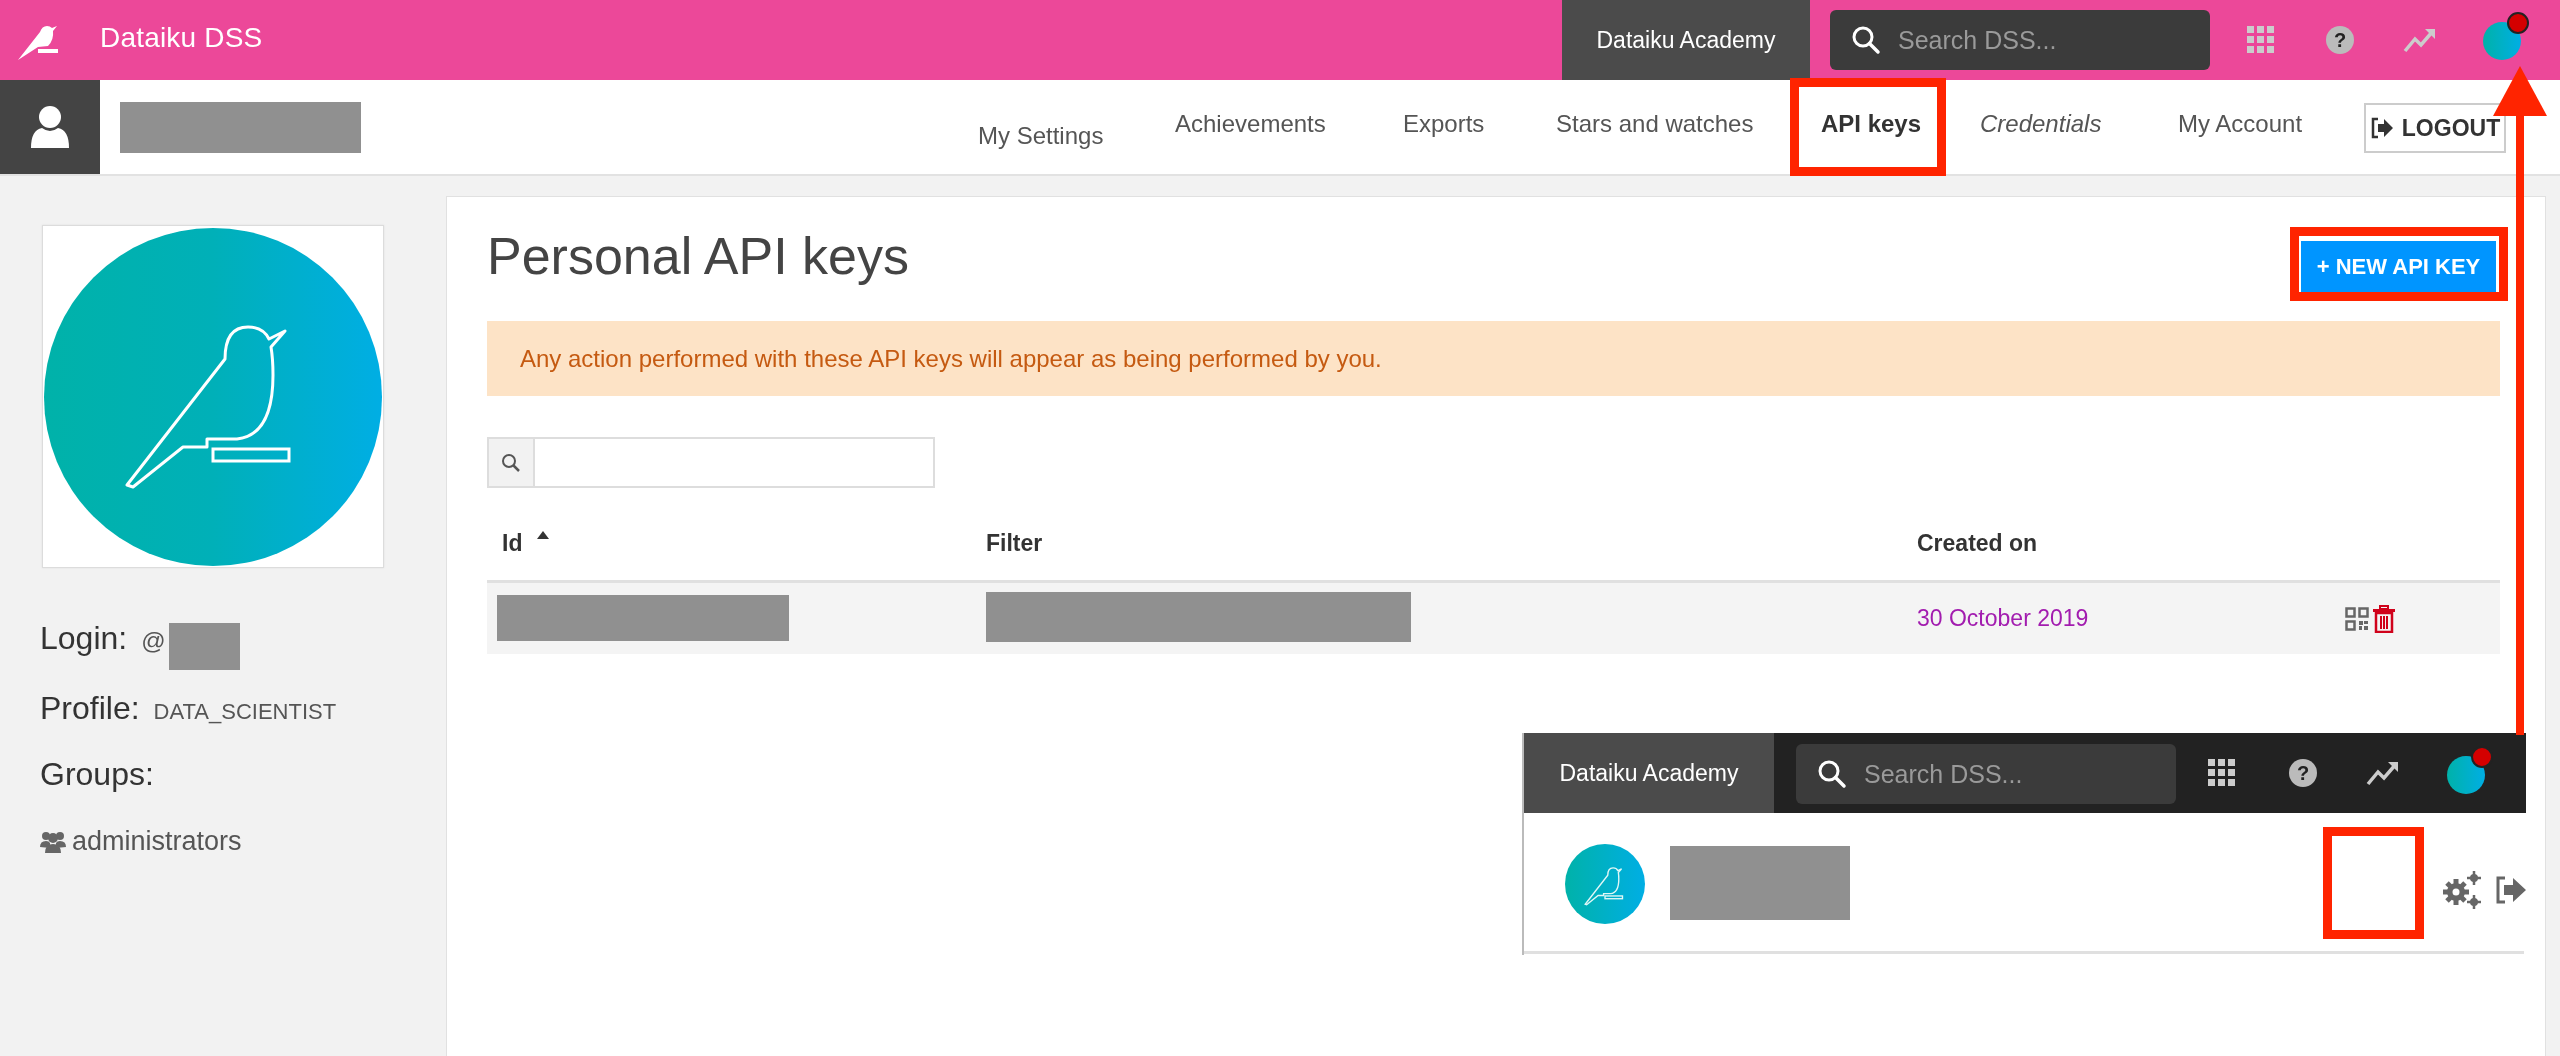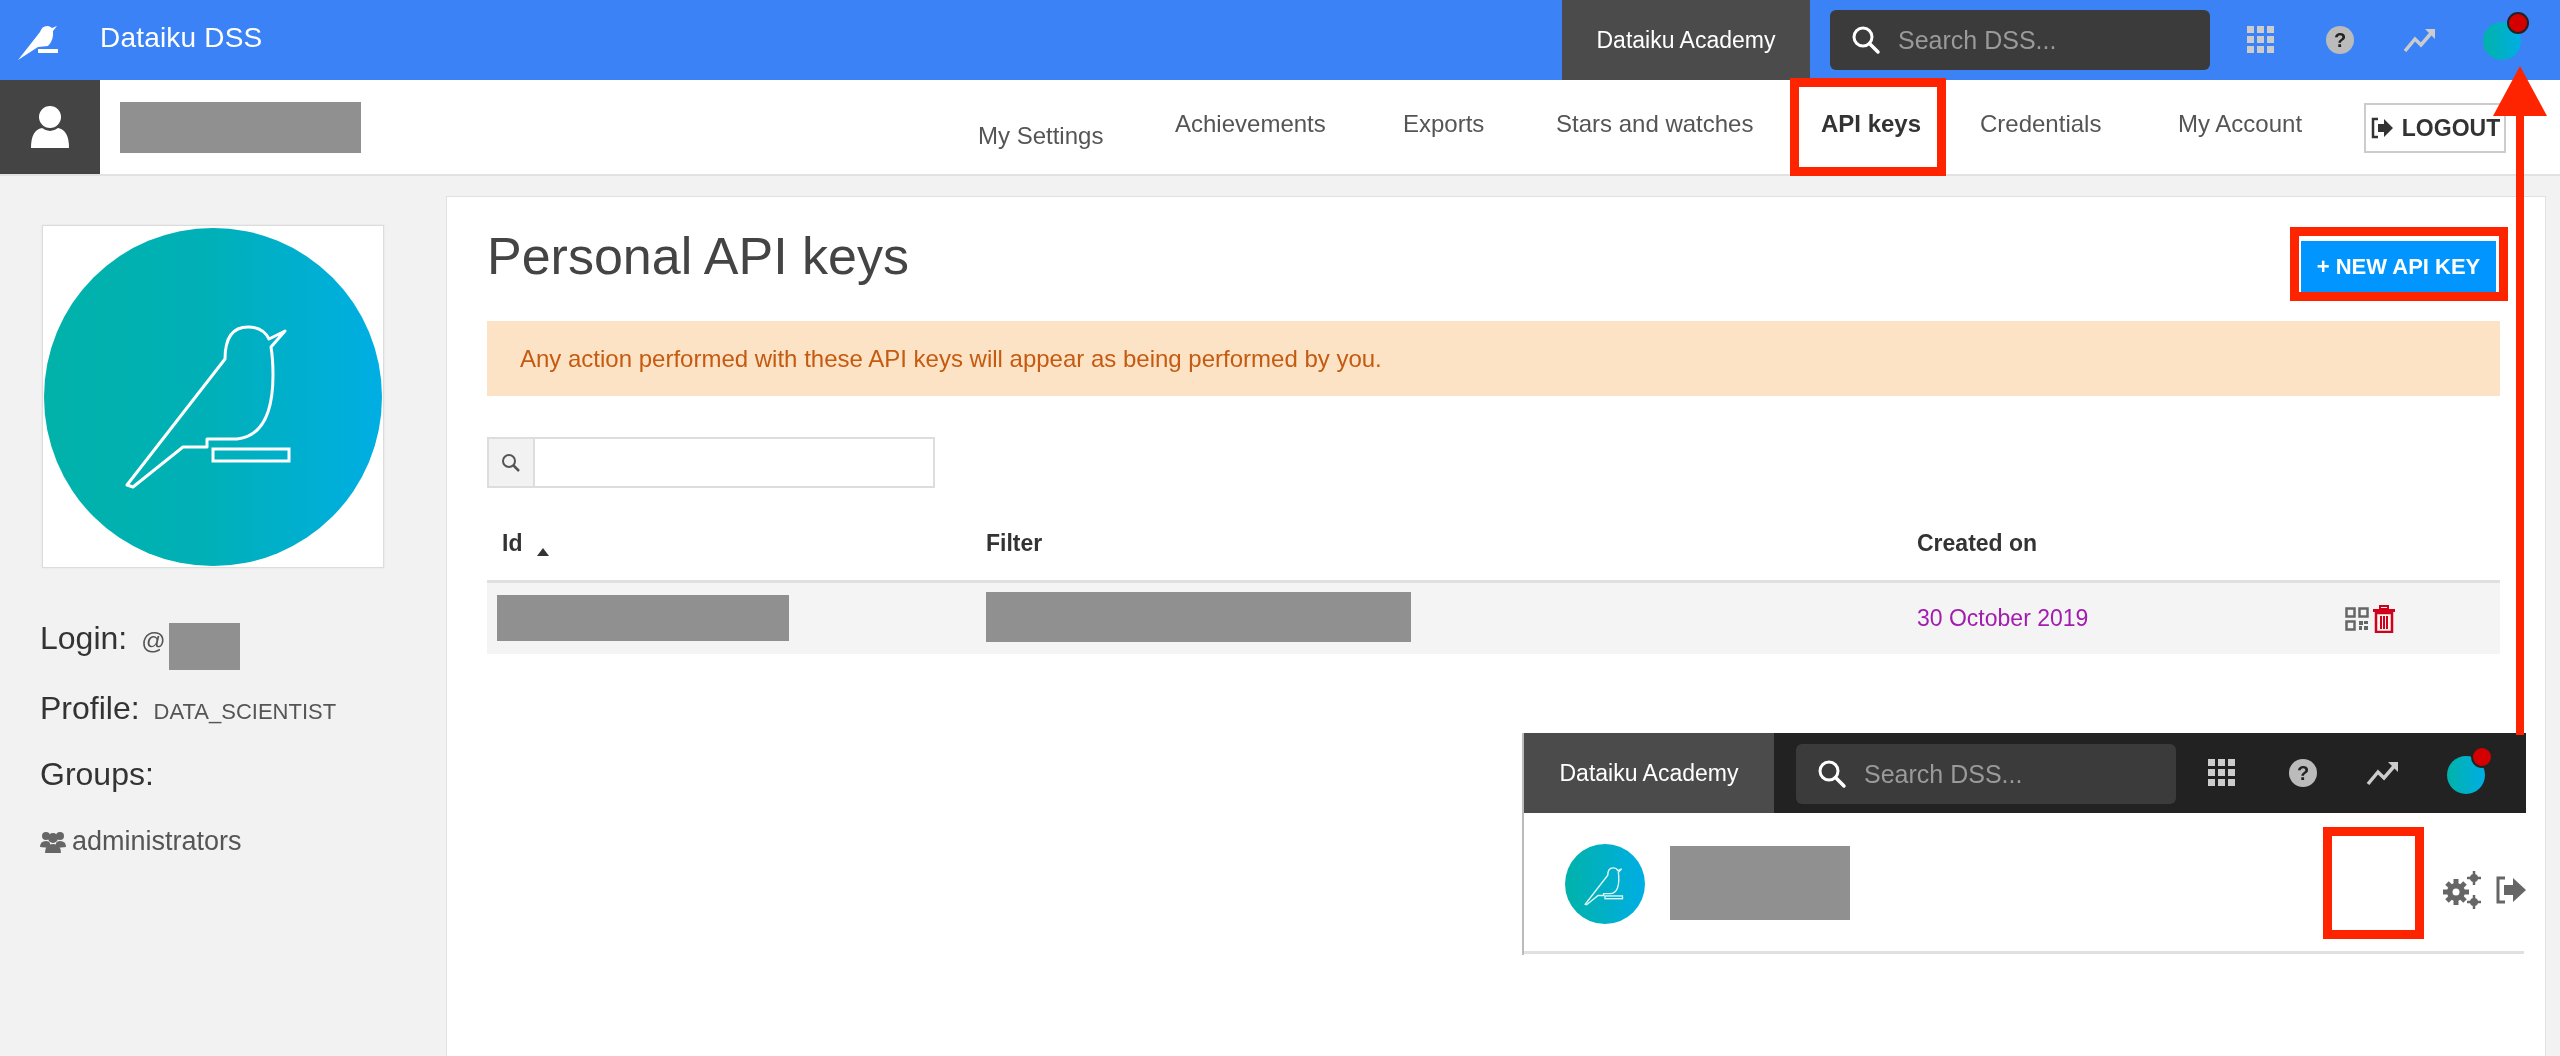--- a/index.html
+++ b/index.html
@@ -1,20 +1,20 @@
 <!DOCTYPE html>
 <html><head>
 <meta charset="utf-8">
 <style>
   * { box-sizing: border-box; margin: 0; padding: 0; }
   html, body { width: 2560px; height: 1056px; overflow: hidden; }
   body { font-family: "Liberation Sans", sans-serif; background: #f2f2f2; position: relative; color: #333; }
 
   
-  .topbar { position: absolute; left: 0; top: 0; width: 2560px; height: 80px; background: #3b82f6; }
+  .topbar { position: absolute; left: 0; top: 0; width: 2560px; height: 80px; background: #ec4899; }
   .logo { position: absolute; left: 16px; top: 20px; width: 44px; height: 42px; }
   .app-title { position: absolute; left: 100px; top: 22px; font-size: 28px; color: #fff; letter-spacing: 0.2px; }
   .academy-tab { position: absolute; left: 1562px; top: 0; width: 248px; height: 80px; background: #4b4b4b; color: #fff; font-size: 23px; display: flex; align-items: center; justify-content: center; }
   .search { position: absolute; left: 1830px; top: 10px; width: 380px; height: 60px; background: #3b3b3b; border-radius: 6px; display: flex; align-items: center; }
   .search .s-icon { margin-left: 20px; width: 32px; height: 32px; }
   .search span.ph { margin-left: 16px; color: #9a9a9a; font-size: 25px; }
   .nav-icon { position: absolute; top: 22px; width: 36px; height: 36px; display: flex; align-items: center; justify-content: center; }
   .avatar-small { position: absolute; width: 38px; height: 38px; border-radius: 50%; background: linear-gradient(90deg, #00b2a9, #00aee4); overflow: visible; }
   .avatar-small .dot { position: absolute; right: -8px; top: -10px; width: 22px; height: 22px; border-radius: 50%; background: #d40000; border: 2px solid #222; }
 
@@ -39,21 +39,21 @@
   
   .main-card { position: absolute; left: 446px; top: 196px; width: 2100px; height: 880px; background: #fff; border: 1px solid #e1e1e1; }
   .page-title { position: absolute; left: 487px; top: 226px; font-size: 52px; color: #444; }
   .new-key-btn { position: absolute; left: 2300px; top: 240px; width: 197px; height: 53px; background: #0095ff; color: #fff; font-size: 22px; font-weight: bold; display: flex; align-items: center; justify-content: center; border: 1px solid #fff; }
   .warning { position: absolute; left: 487px; top: 321px; width: 2013px; height: 75px; background: #fde3c6; color: #c55a11; font-size: 24px; display: flex; align-items: center; padding-left: 33px; }
   .filter { position: absolute; left: 487px; top: 437px; width: 448px; height: 51px; border: 2px solid #ddd; background: #fff; display: flex; }
   .filter .f-icon { width: 46px; height: 100%; background: #f2f2f2; border-right: 2px solid #ddd; display: flex; align-items: center; justify-content: center; }
   .filter input { border: none; outline: none; flex: 1; padding-left: 8px; font-size: 24px; color: #333; font-family: "Liberation Sans", sans-serif; background: transparent; }
   .filter input::placeholder { color: #999; }
 
-  .th { position: absolute; top: 530px; font-size: 23px; font-weight: bold; color: #333; display: flex; align-items: flex-end; gap: 14px; }
+  .th { position: absolute; top: 530px; font-size: 23px; font-weight: bold; color: #333; display: flex; align-items: flex-start; gap: 14px; }
   .table-sep { position: absolute; left: 487px; top: 580px; width: 2013px; height: 3px; background: #e0e0e0; }
   .table-row { position: absolute; left: 487px; top: 583px; width: 2013px; height: 71px; background: #f4f4f4; }
   .date-cell { position: absolute; left: 1917px; top: 605px; font-size: 23px; color: #a21caf; }
   .row-actions { position: absolute; left: 2345px; top: 605px; display: flex; gap: 4px; align-items: center; }
 
   
   .arrow-line { position: absolute; left: 2516px; top: 110px; width: 8px; height: 625px; background: #ff2400; }
   .arrow-head { position: absolute; left: 2493px; top: 66px; width: 0; height: 0; border-left: 27px solid transparent; border-right: 27px solid transparent; border-bottom: 50px solid #ff2400; }
 
   
@@ -124,21 +124,21 @@
       <path d="M3 44 Q3 26 14 24 Q22 30 30 24 Q41 26 41 44 Z" fill="#fff"></path>
     </svg>
   </div>
   <div class="redact" style="left:120px; top:22px; width:241px; height:51px;"></div>
 
   <div class="tab" style="left:978px;margin-top:12px;">My Settings</div>
   <div class="tab" style="left:1175px;">Achievements</div>
   <div class="tab" style="left:1403px;">Exports</div>
   <div class="tab" style="left:1556px;text-align:center;">Stars and watches</div>
   <div class="tab active" style="left:1821px;">API keys</div>
-  <div class="tab" style="left:1980px;">Credentials</div>
+  <div class="tab" style="left:1980px;font-style:italic;">Credentials</div>
   <div class="tab" style="left:2178px;">My Account</div>
 
   <div class="logout-btn">
     <svg width="24" height="22" viewBox="0 0 24 22">
       <path d="M8 2 H3 V20 H8" stroke="#333" stroke-width="2.5" fill="none"></path>
       <polygon points="8,7 14,7 14,2 23,11 14,20 14,15 8,15" fill="#333"></polygon>
     </svg>
     <span>LOGOUT</span>
   </div>
 </div>

